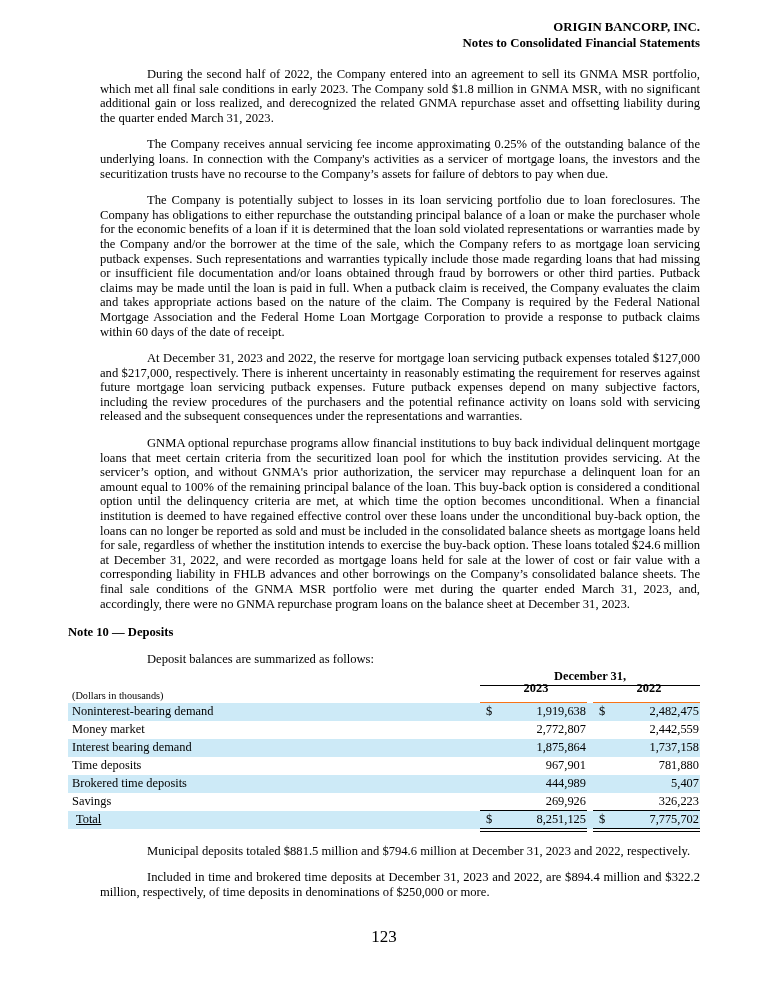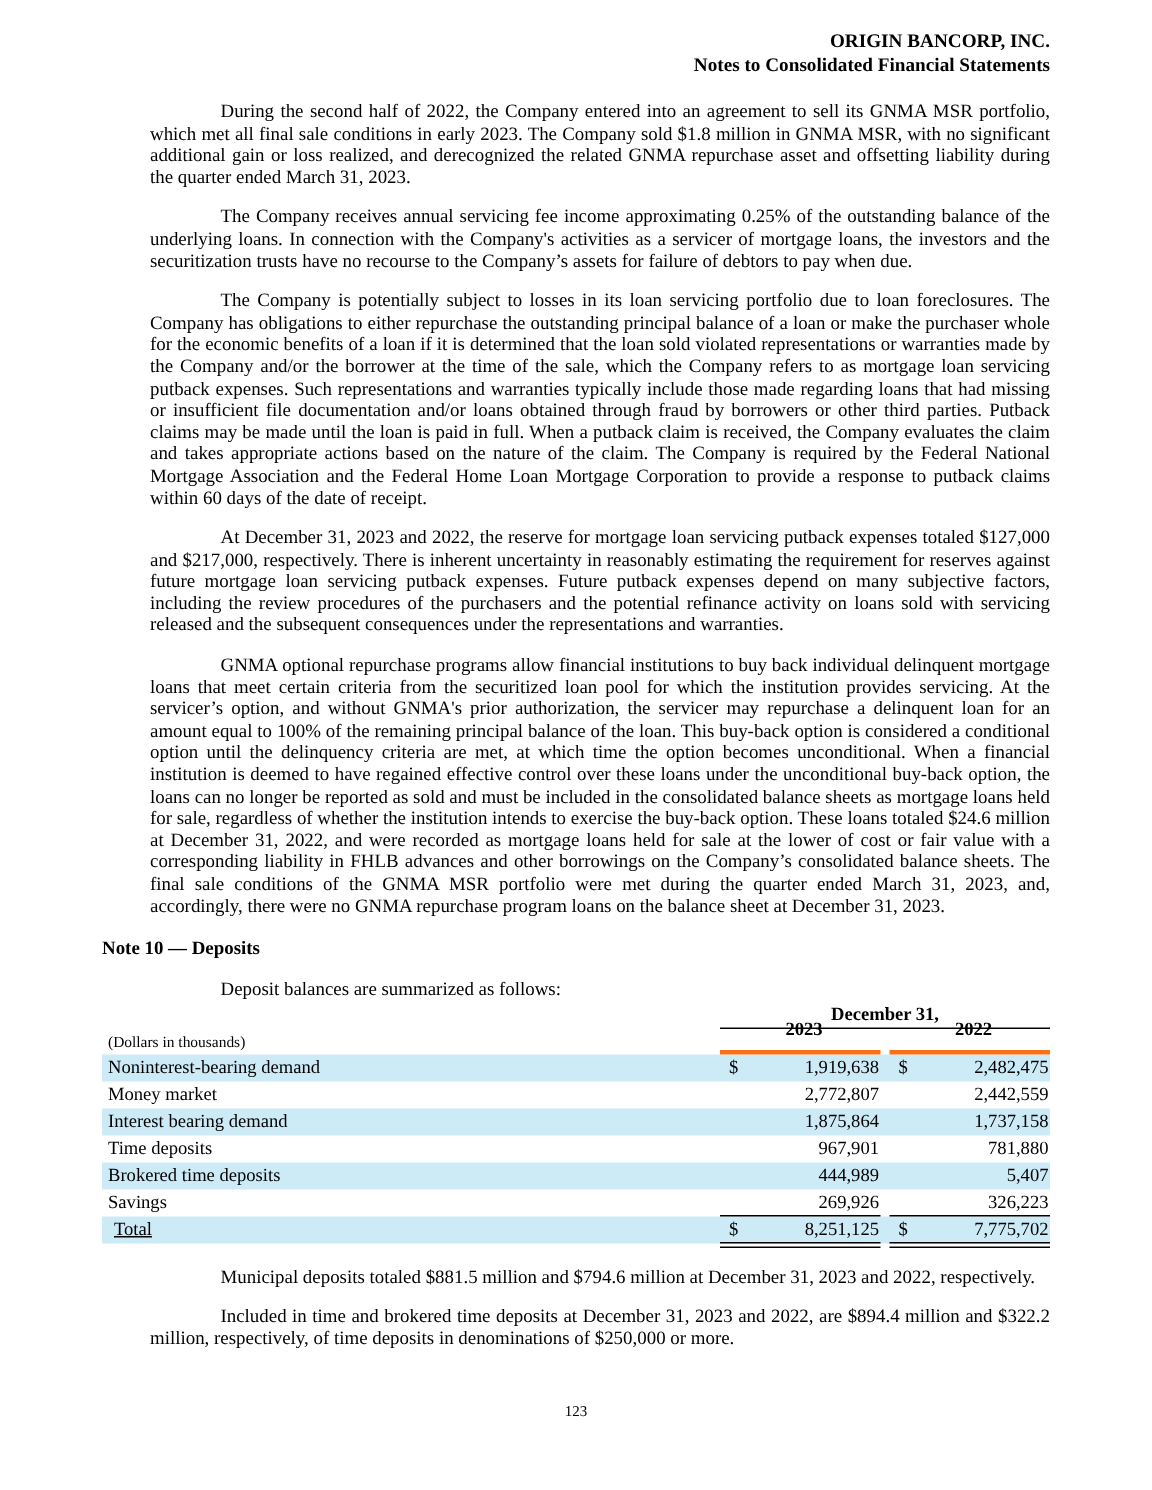--- a/index.html
+++ b/index.html
@@ -64,34 +64,34 @@
   }
   .thead-years { height: 17px; font-weight: bold; }
   .thead-years .tlabel {
     font-weight: normal;
     font-size: 10.3px;
     align-items: flex-end;
     padding-bottom: 2px;
   }
   .yh {
     align-items: flex-end; justify-content: center;
-    border-bottom: 3px solid #f97316;
+    border-bottom: 1px solid #f97316;
     padding-bottom: 6px;
   }
   .pre-total .tgroup { border-bottom: 1px solid #000; }
   .total-row .tlabel { padding-left: 8px; text-decoration: underline; }
   .total-row .tgroup { border-bottom: 1px solid #000; }
   .rulerow { height: 3px; }
   .rulerow .tgroup { border-bottom: 1px solid #000; padding: 0; }
 
   .page-number {
     position: absolute;
     bottom: 46px; left: 0; right: 0;
     text-align: center;
-    font-size: 10px;
+    font-size: 17px;
   }
 </style>
 </head>
 <body>
 
 <div class="page">
 
   <header class="doc-header">
     <div>ORIGIN BANCORP, INC.</div>
     <div>Notes to Consolidated Financial Statements</div>

